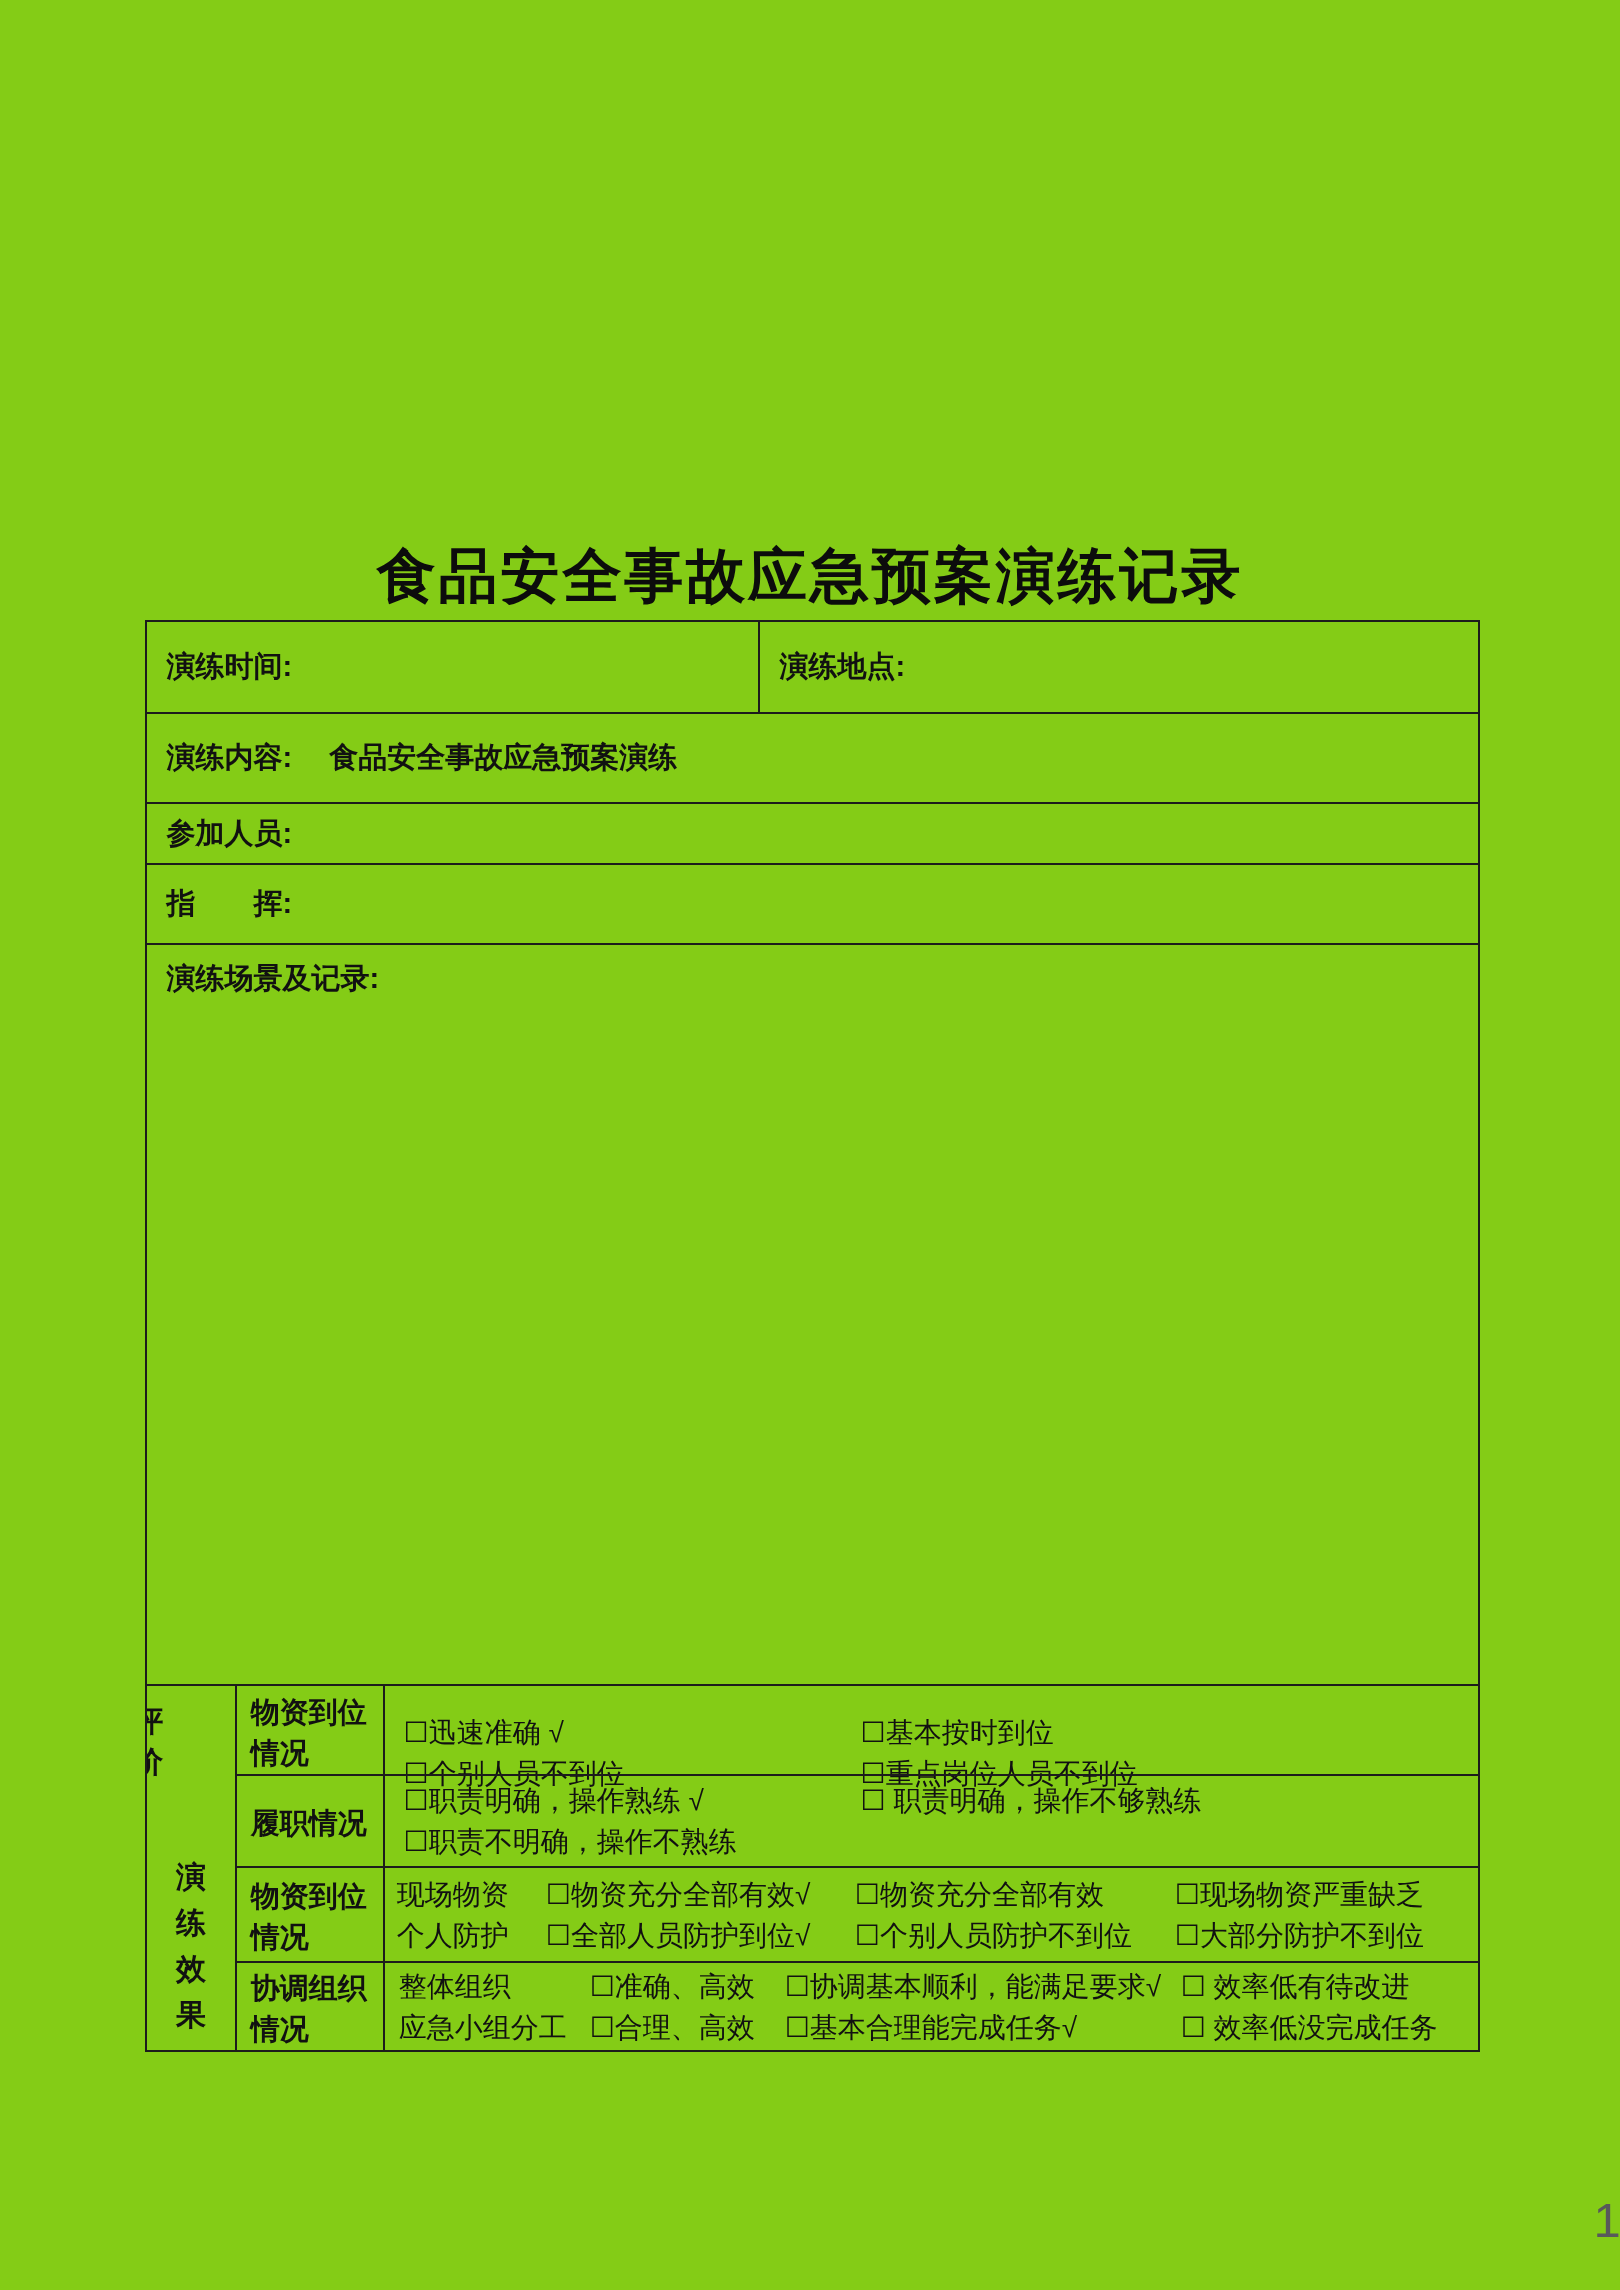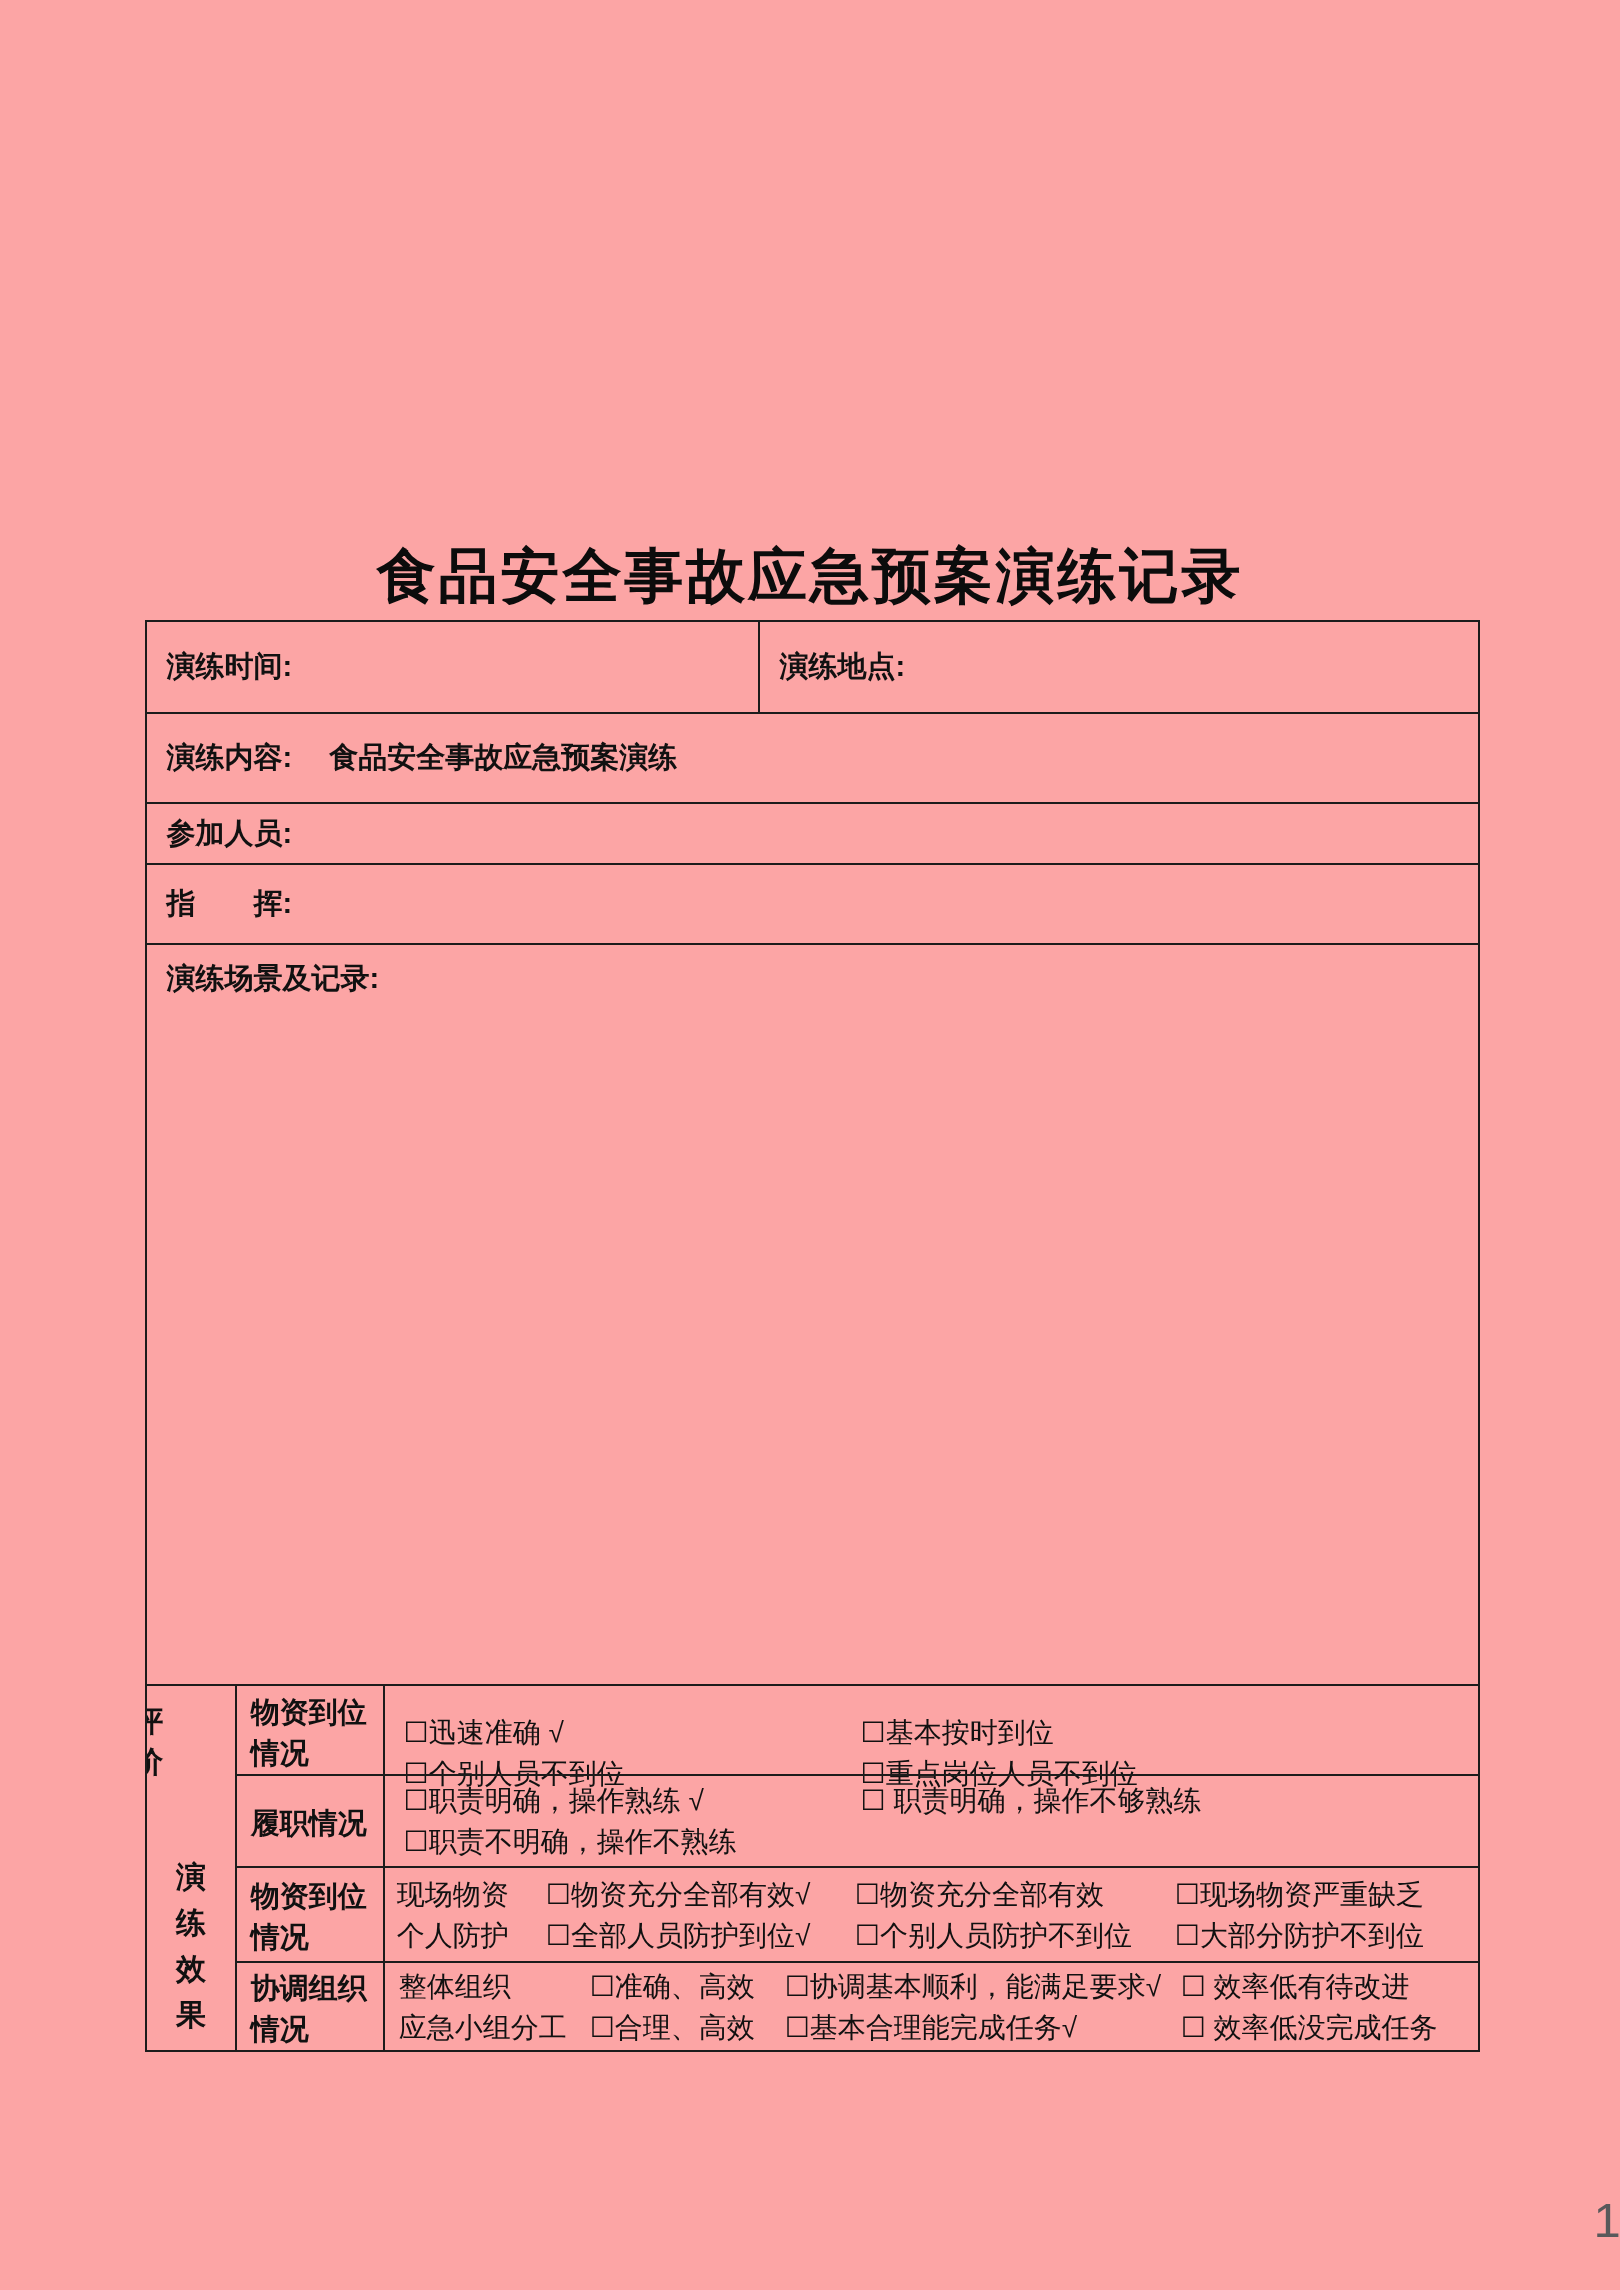--- a/index.html
+++ b/index.html
@@ -1,21 +1,21 @@
 <!DOCTYPE html>
 <html><head>
 <meta charset="utf-8">
 <style>
   html,body { margin:0; padding:0; background:#e8e8e8; }
   .page {
     position: relative;
     width: 1620px;
     height: 2291px;
     margin: 0 auto;
-    background: #fca5a5;
+    background: #84cc16;
     font-family: "Liberation Sans", "DejaVu Sans", sans-serif;
     color: #111111;
     overflow: hidden;
   }
   .doc-title {
     position: absolute;
     top: 537px;
     left: 0;
     width: 100%;
     text-align: center;

